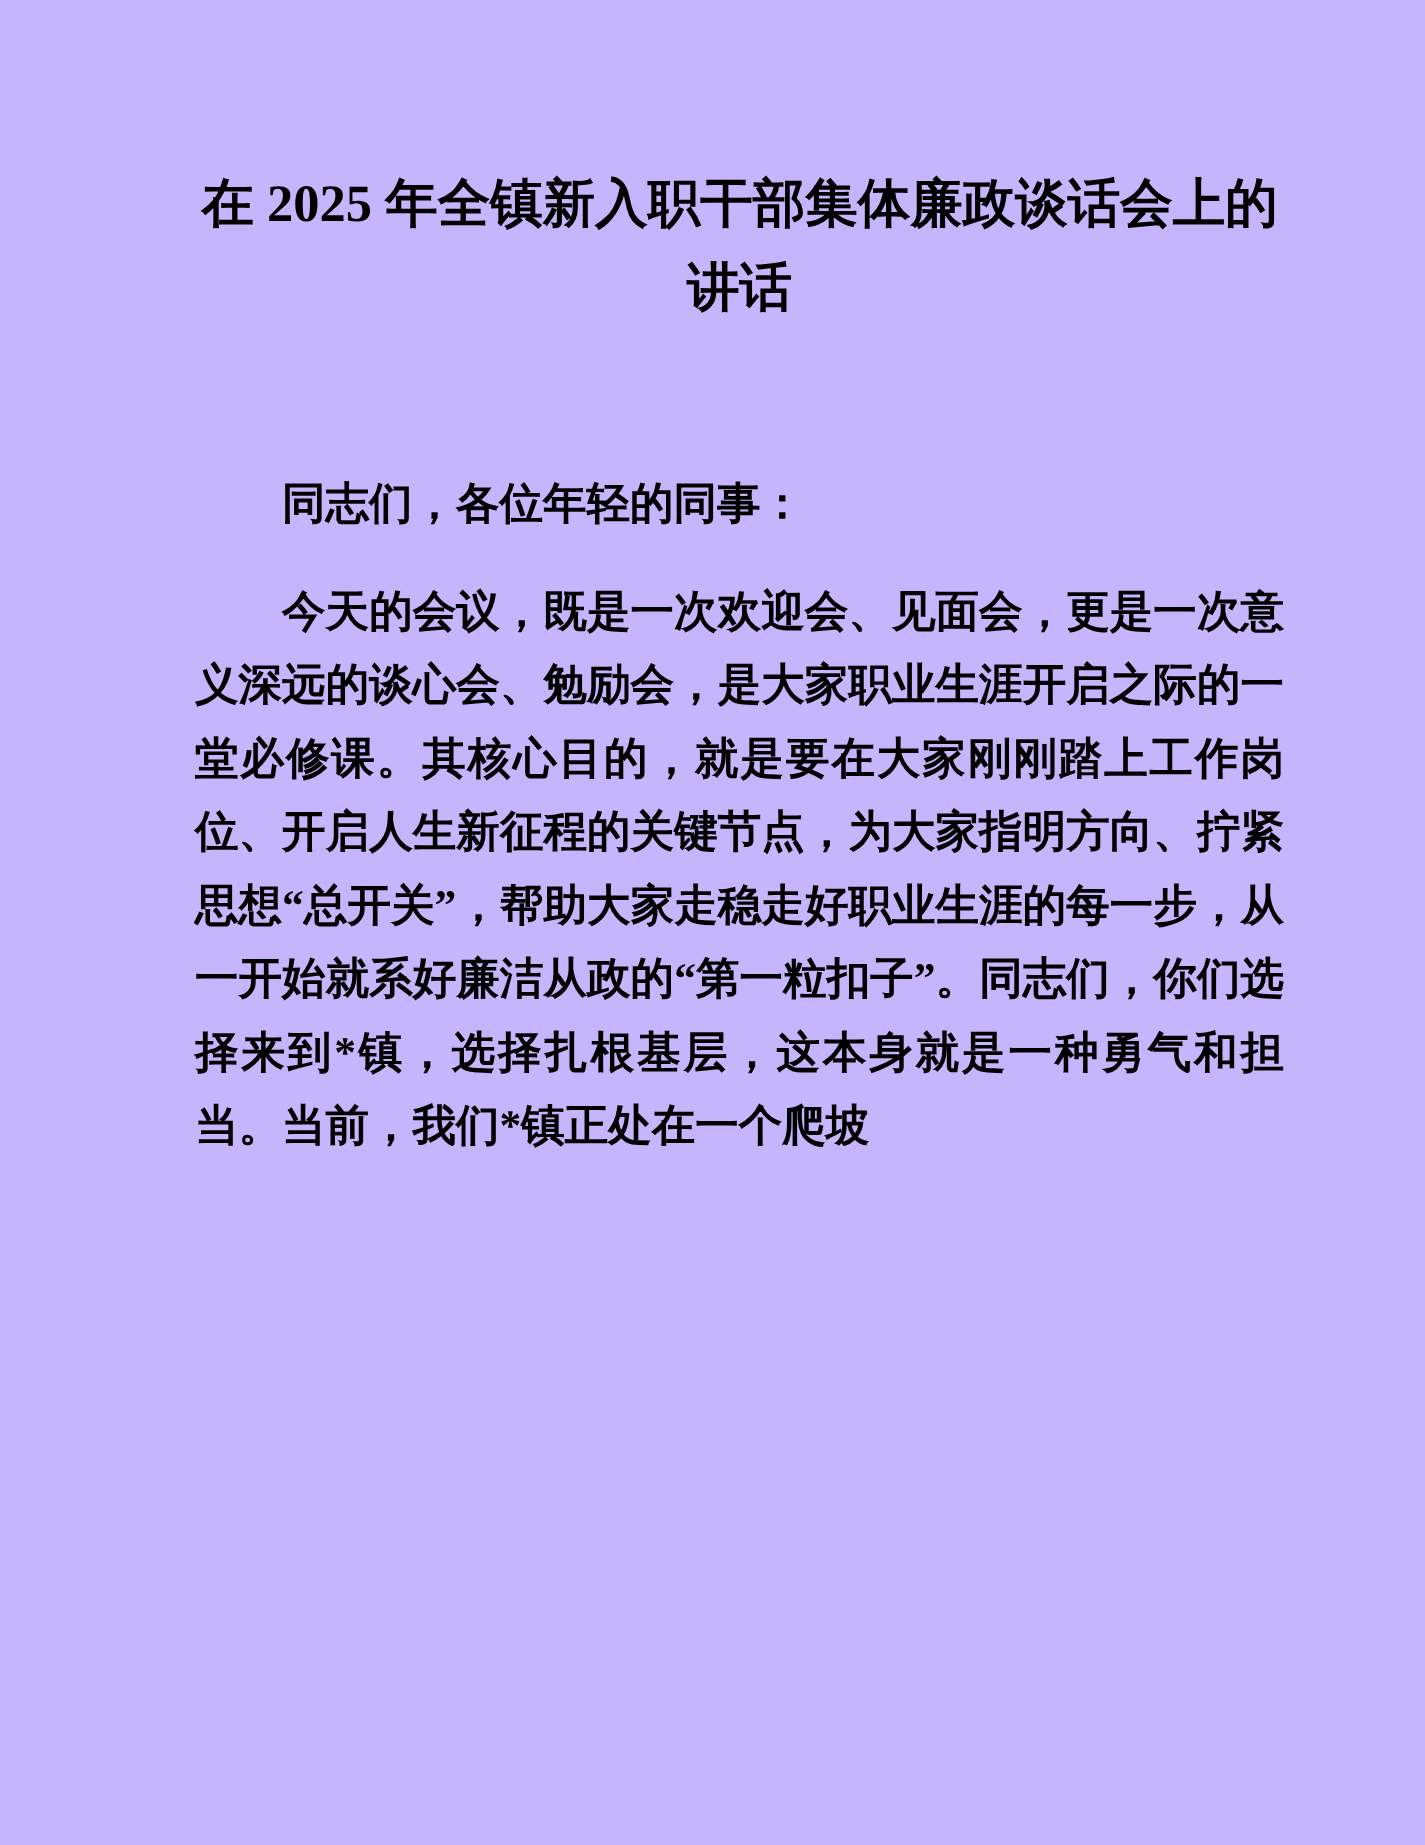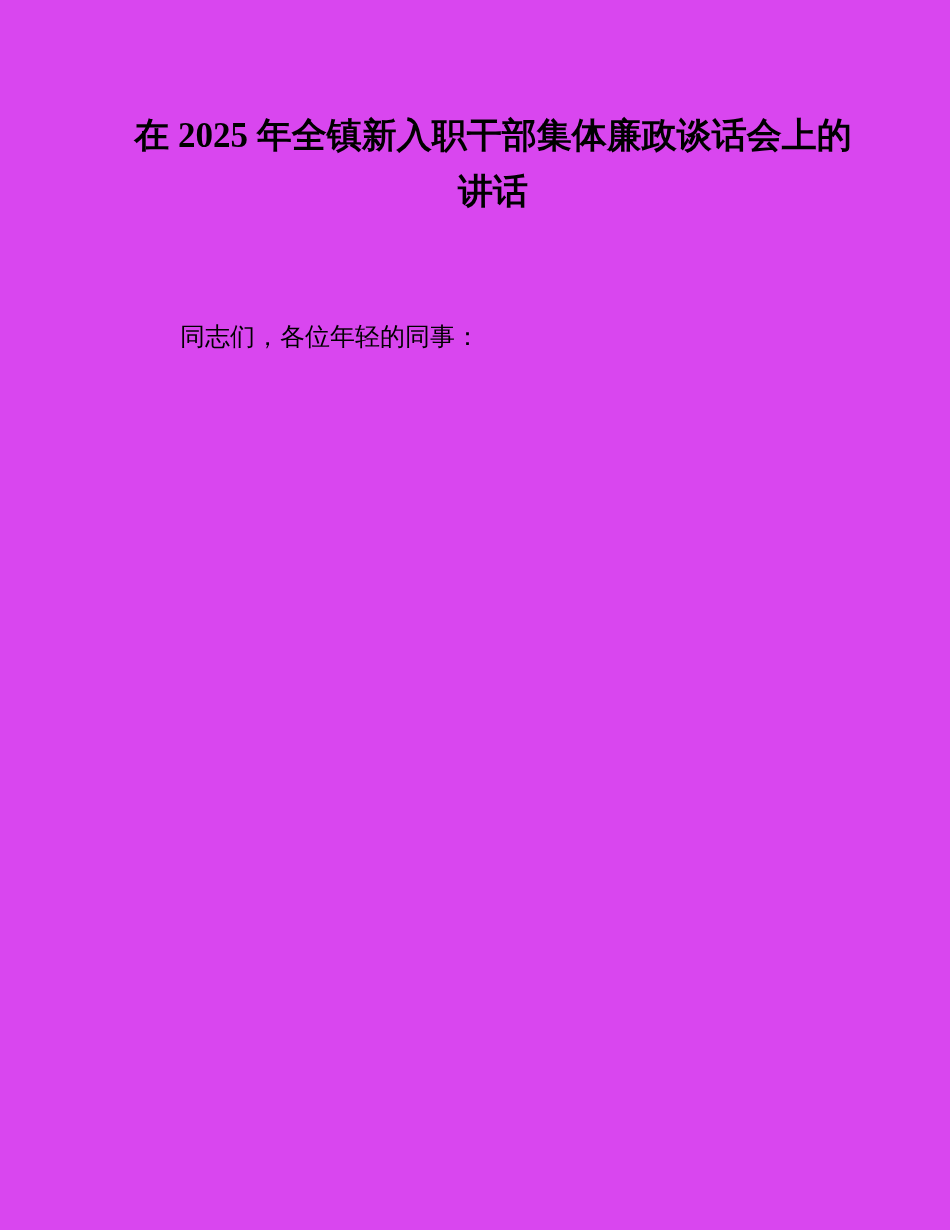--- a/index.html
+++ b/index.html
@@ -4,51 +4,53 @@
 <style>
   html, body {
     margin: 0;
     padding: 0;
     background: #ffffff;
   }
   .page {
     position: relative;
     width: 950px;
     height: 1230px;
-    background: #d946ef;
+    background: #c4b5fd;
     box-sizing: border-box;
     padding: 108px 94px 0 130px;
     font-family: "Liberation Serif", "DejaVu Serif", serif;
     color: #000000;
     overflow: hidden;
   }
   .doc-title {
     font-size: 35px;
     font-weight: bold;
     text-align: center;
     line-height: 1.6;
     margin: 0;
     color: #000000;
   }
   .doc-body {
     margin-top: 92px;
   }
   .doc-body p {
-    font-size: 25px;
+    font-size: 29px;
     line-height: 49px;
     text-align: justify;
     text-justify: inter-ideograph;
     text-indent: 2em;
     margin: 0 0 23px 0;
     color: #000000;
     word-break: break-all;
+    font-weight: bold;
   }
 </style>
 </head>
 <body>
 
 <div class="page">
   <h1 class="doc-title">在 2025 年全镇新入职干部集体廉政谈话会上的讲话</h1>
 
   <div class="doc-body">
     <p>同志们，各位年轻的同事：</p>
+    <p>今天的会议，既是一次欢迎会、见面会，更是一次意义深远的谈心会、勉励会，是大家职业生涯开启之际的一堂必修课。其核心目的，就是要在大家刚刚踏上工作岗位、开启人生新征程的关键节点，为大家指明方向、拧紧思想“总开关”，帮助大家走稳走好职业生涯的每一步，从一开始就系好廉洁从政的“第一粒扣子”。同志们，你们选择来到*镇，选择扎根基层，这本身就是一种勇气和担当。当前，我们*镇正处在一个爬坡</p>
   </div>
 </div>
 
 </body></html>

